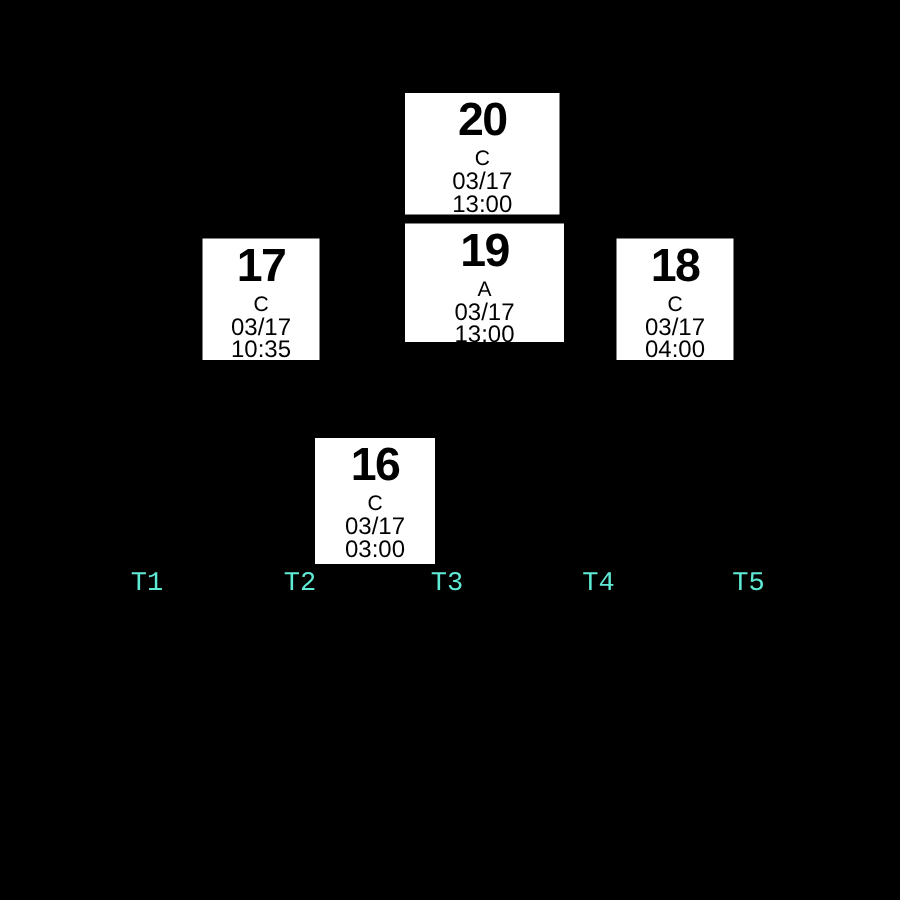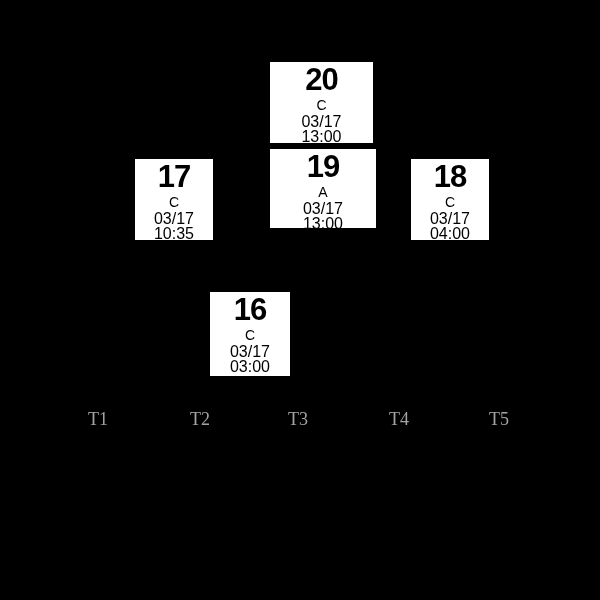--- a/index.html
+++ b/index.html
@@ -41,24 +41,24 @@
     font-size: 16px;
     line-height: 15px;
   }
   .n20 { left: 270px; top: 62px;  width: 103px; height: 81px; }
   .n19 { left: 270px; top: 149px; width: 106px; height: 79px; }
   .n17 { left: 135px; top: 159px; width: 78px; height: 81px; }
   .n18 { left: 411px; top: 159px; width: 78px; height: 81px; }
   .n16 { left: 210px; top: 256px; width: 80px; height: 84px; margin-top: 36px; }
   .t-label {
     position: absolute;
-    top: 410px;
+    top: 380px;
     transform: translateX(-50%);
-    color: #a3a3a3;
-    font-family: Liberation Serif, serif;
+    color: #5eead4;
+    font-family: Liberation Mono, monospace;
     font-size: 18px;
     line-height: 18px;
   }
   .t1 { left: 98px; }
   .t2 { left: 200px; }
   .t3 { left: 298px; }
   .t4 { left: 399px; }
   .t5 { left: 499px; }
 </style>
 </head>

